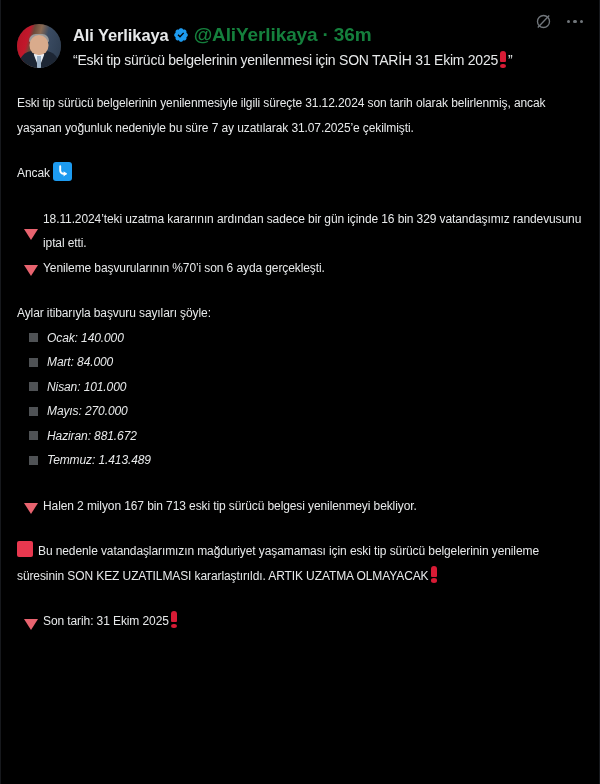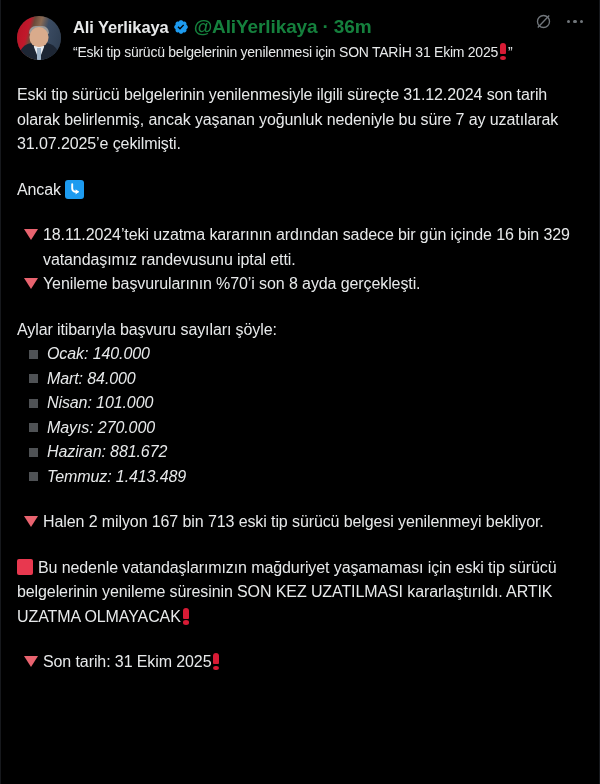--- a/index.html
+++ b/index.html
@@ -9,21 +9,21 @@
     background:#000;
     font-family:"Liberation Sans", sans-serif;
     overflow:hidden;
   }
   .post {
     position:relative;
     width:600px; height:784px;
     background:#000;
     border-left:1px solid #16181c;
     border-right:1px solid #16181c;
-    padding:16px 16px 0 16px;
+    padding:24px 16px 0 16px;
     color:#e7e9ea;
   }
 
   
   .header { display:flex; align-items:flex-start; }
   .avatar {
     flex:0 0 auto;
     width:44px; height:44px; border-radius:50%;
     margin-right:12px; overflow:hidden;
     position:relative; background:#2a2a2a;
@@ -89,29 +89,29 @@
   }
 
   .title-line {
     font-size:14px; line-height:21px; color:#e7e9ea;
     margin-top:4px; white-space:nowrap; letter-spacing:-0.25px;
   }
 
   
   .body-text {
     margin-top:20px;
-    font-size:16px;
+    font-size:12px;
     line-height:24.5px;
     color:#e7e9ea;
     letter-spacing:-0.1px;
   }
   .para { margin-bottom:21px; }
 
   .bullet-block { margin-bottom:21px; }
-  .bullet-line { display:flex; align-items:flex-start; }
+  .bullet-line { display:flex; align-items:center; }
   .tri {
     flex:0 0 auto; width:0; height:0;
     border-left:7px solid transparent;
     border-right:7px solid transparent;
     border-top:11px solid #e8636f;
     margin:6px 5px 0 7px;
   }
   .bullet-text { flex:1 1 auto; }
 
   .list-head { margin-bottom:0; }
@@ -214,21 +214,21 @@
       </span>
     </div>
 
     <div class="bullet-block">
       <div class="bullet-line">
         <span class="tri"></span>
         <span class="bullet-text">18.11.2024’teki uzatma kararının ardından sadece bir gün içinde 16 bin 329 vatandaşımız randevusunu iptal etti.</span>
       </div>
       <div class="bullet-line">
         <span class="tri"></span>
-        <span class="bullet-text">Yenileme başvurularının %70’i son 8 ayda gerçekleşti.</span>
+        <span class="bullet-text">Yenileme başvurularının %70’i son 6 ayda gerçekleşti.</span>
       </div>
     </div>
 
     <div class="list-head">Aylar itibarıyla başvuru sayıları şöyle:</div>
     <ul class="months">
       <li>
         <span class="sq"></span>
         <span>Ocak: 140.000</span>
       </li>
       <li>

